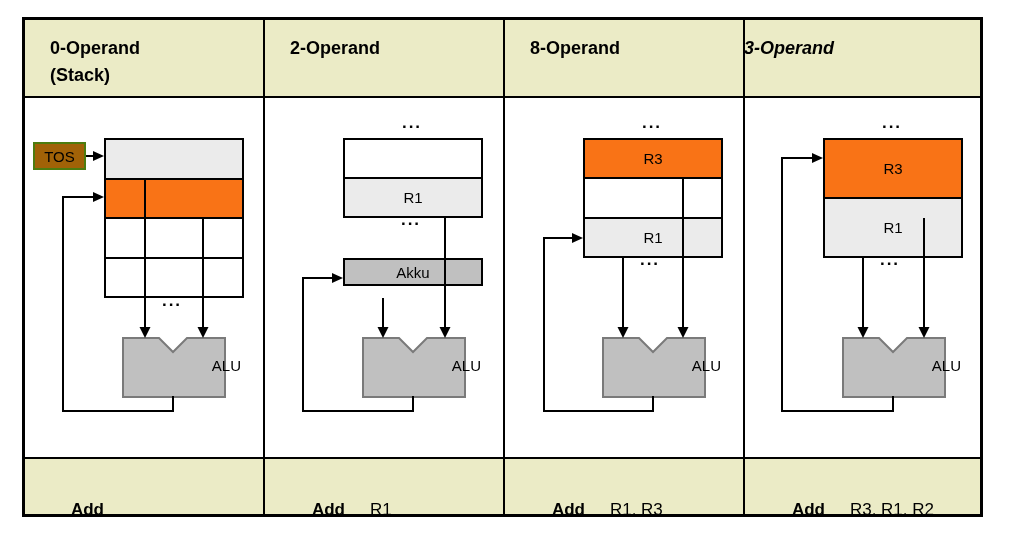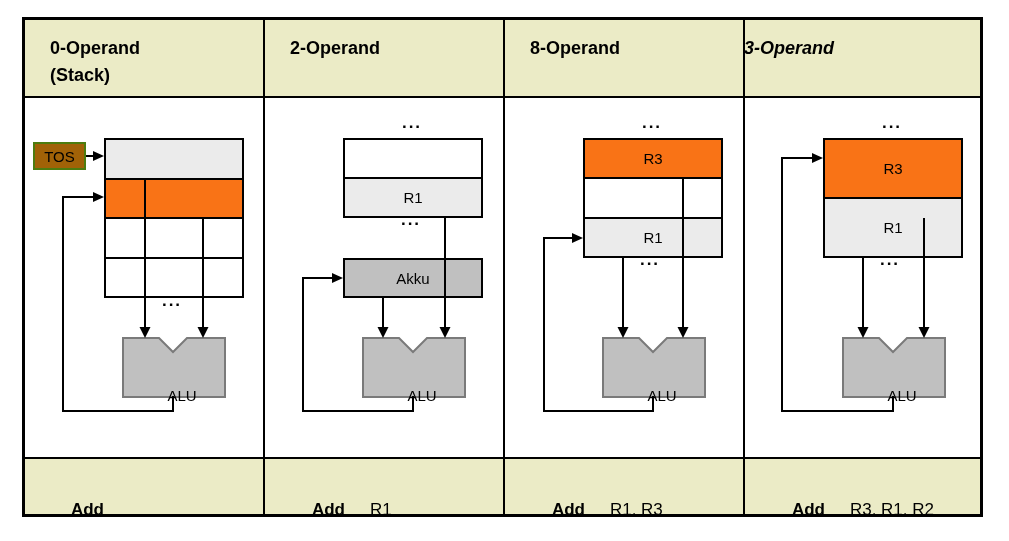--- a/index.html
+++ b/index.html
@@ -26,21 +26,21 @@
   .c-light { background:#ebebeb; }
   .c-dark  { background:#f97316; }
   
   .tos-box { border:2px solid #4d7c0f; box-sizing:border-box; background:#a16207;
              display:flex; align-items:center; justify-content:center; font-size:15px; }
   .akku-box { border:2px solid #000; box-sizing:border-box; background:#c0c0c0;
               display:flex; align-items:center; justify-content:center; font-size:15px; }
   
   .dots { width:60px; text-align:center; font-size:17px; font-weight:bold;
           letter-spacing:2px; line-height:18px; }
-  .alu-label { width:118px; text-align:center; font-size:15px; z-index:10;margin-top:30px; }
+  .alu-label { width:118px; text-align:right; font-size:15px; z-index:10; }
   
   svg.overlay { position:absolute; left:0; top:0; pointer-events:none; z-index:5; }
   .ln { stroke:#000; stroke-width:2; fill:none; }
   .ah { fill:#000; stroke:none; }
   .alu-shape { stroke:#7a7a7a; stroke-width:2; }
 </style>
 </head>
 <body>
 
 <div class="page">
@@ -80,21 +80,21 @@
   </div>
   <div class="abs dots" style="left:142px;top:292px;">...</div>
   <div class="abs alu-label" style="left:123px;top:357px;">ALU</div>
 
   <div class="abs dots" style="left:382px;top:114px;">...</div>
   <div class="abs regfile" style="left:343px;top:138px;width:140px;height:80px;">
     <div class="regcell c-white"></div>
     <div class="regcell c-light">R1</div>
   </div>
   <div class="abs dots" style="left:381px;top:211px;">...</div>
-  <div class="abs akku-box" style="left:343px;top:258px;width:140px;height:40px;">
+  <div class="abs akku-box" style="left:343px;top:258px;width:140px;height:28px;">
     <span>Akku</span>
   </div>
   <div class="abs alu-label" style="left:363px;top:357px;">ALU</div>
 
   <div class="abs dots" style="left:622px;top:114px;">...</div>
   <div class="abs regfile" style="left:583px;top:138px;width:140px;height:120px;">
     <div class="regcell c-dark">R3</div>
     <div class="regcell c-white"></div>
     <div class="regcell c-light">R1</div>
   </div>

